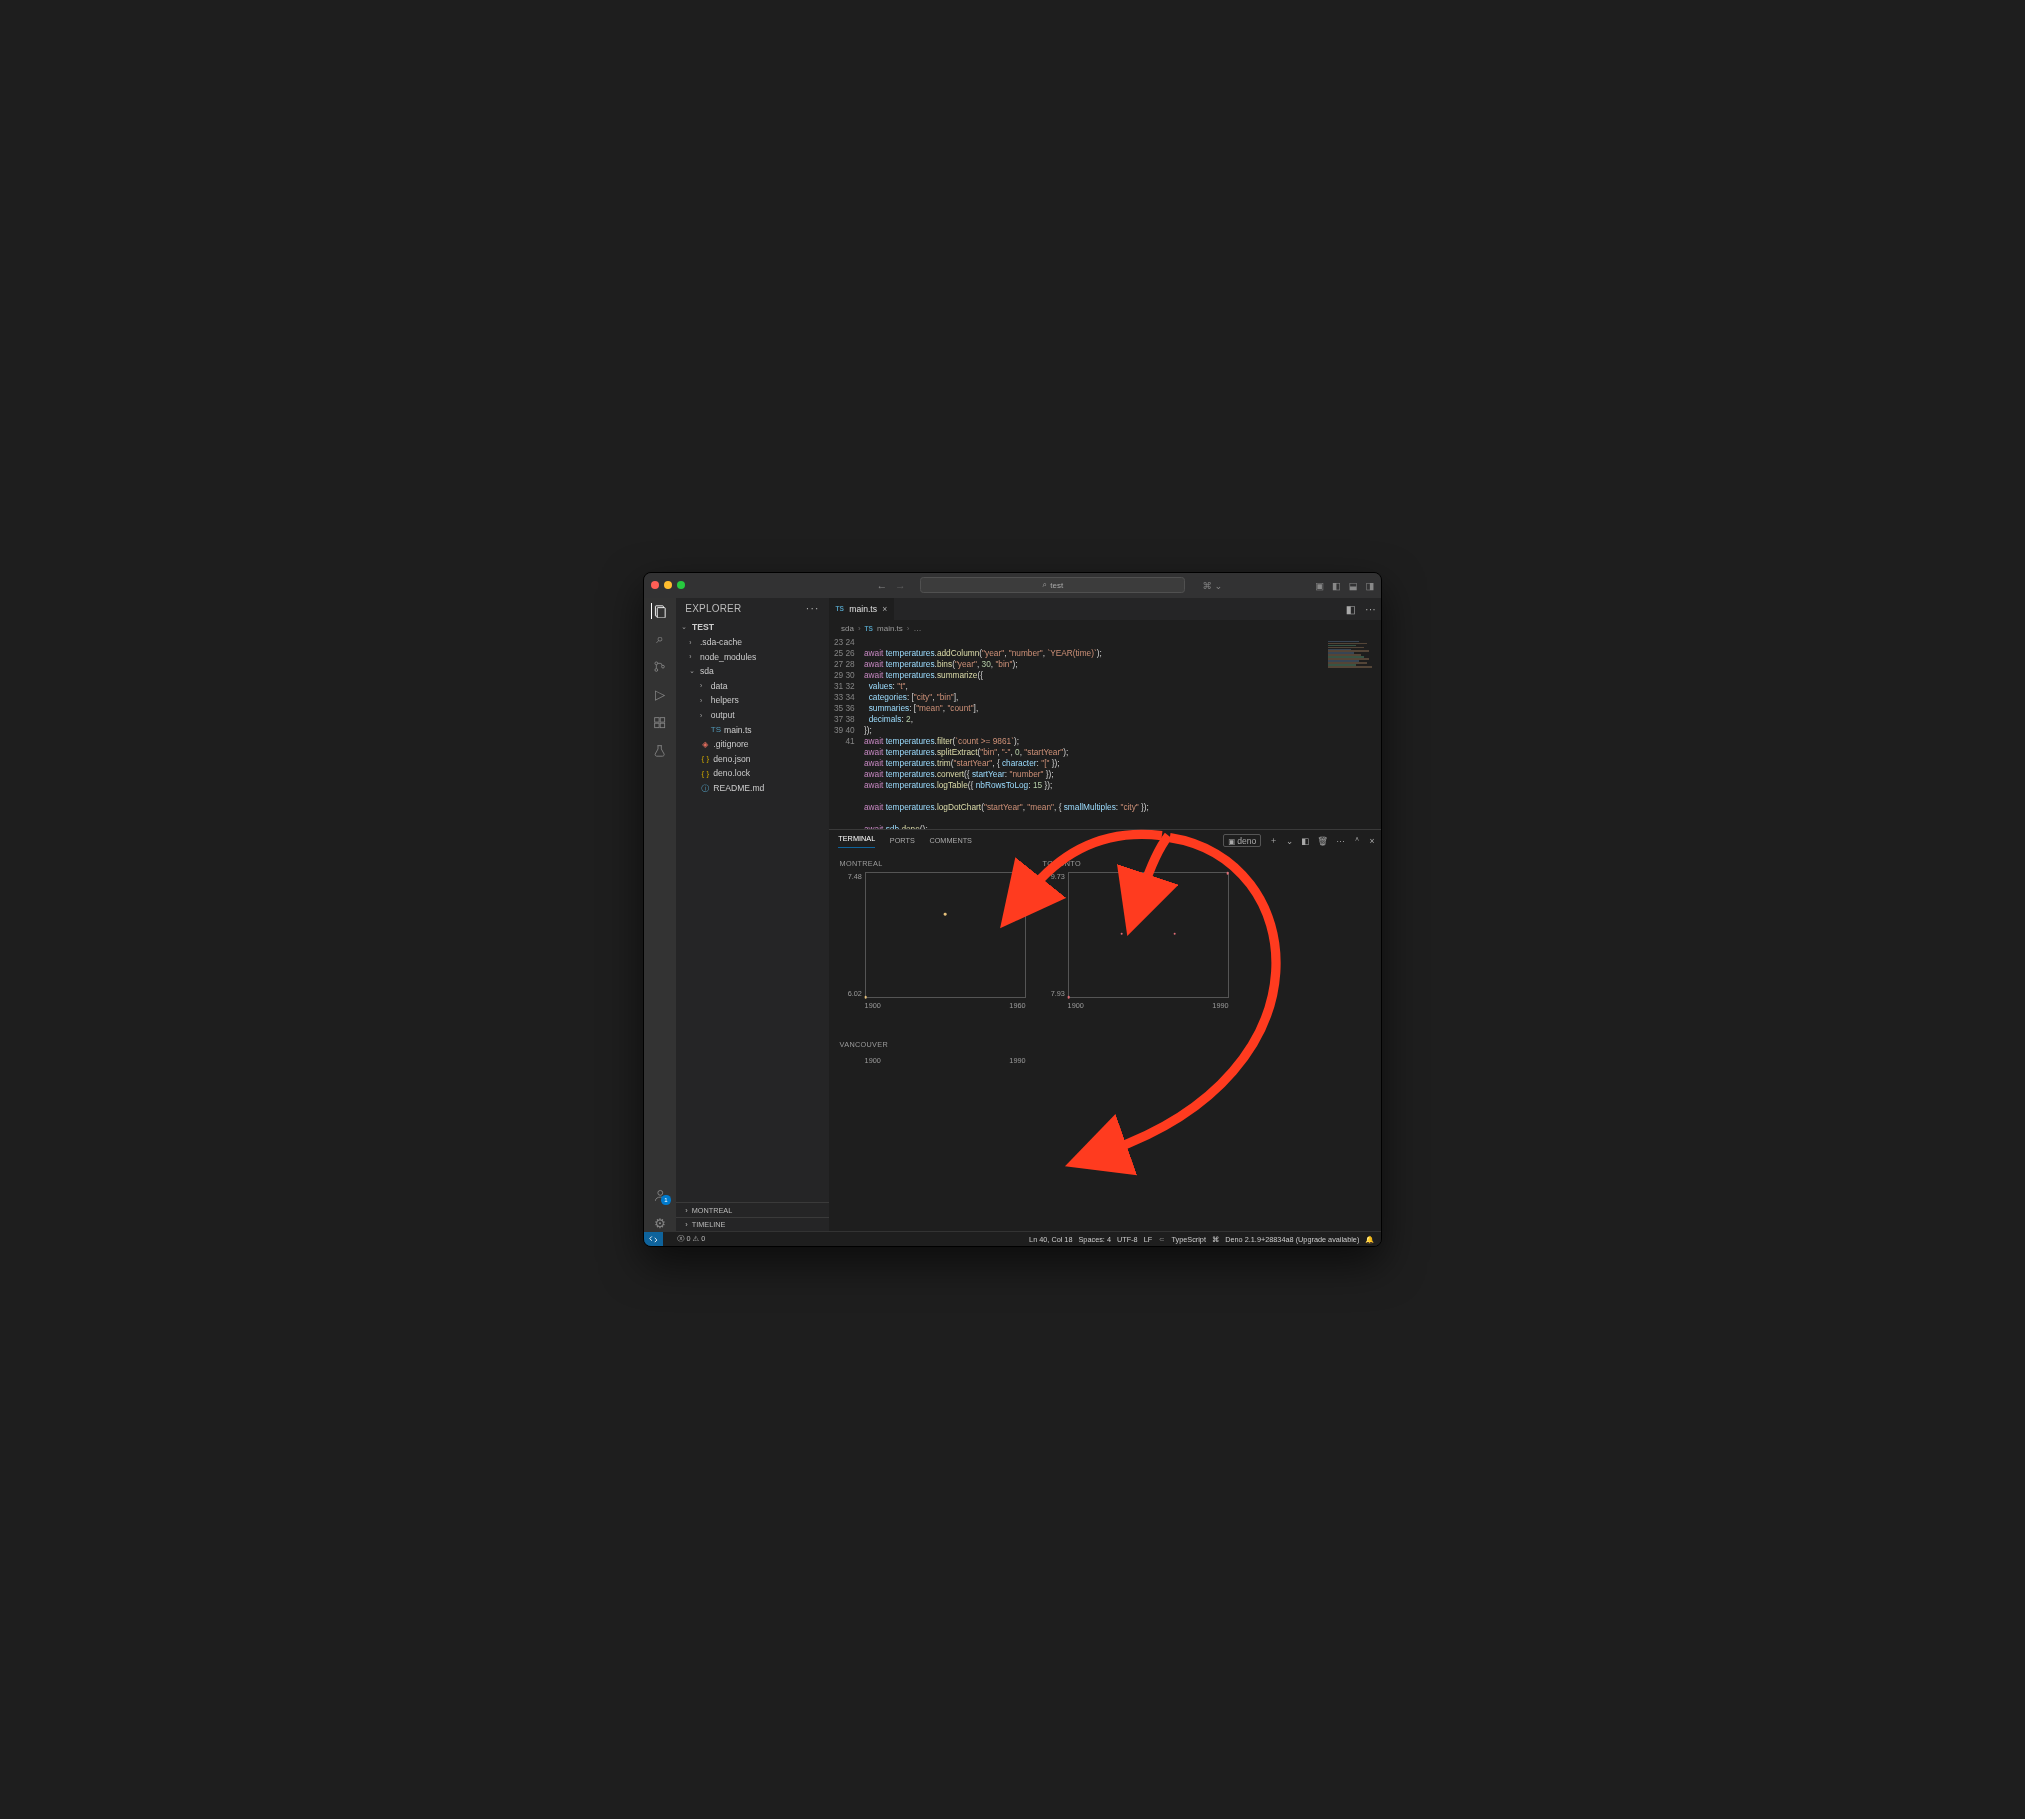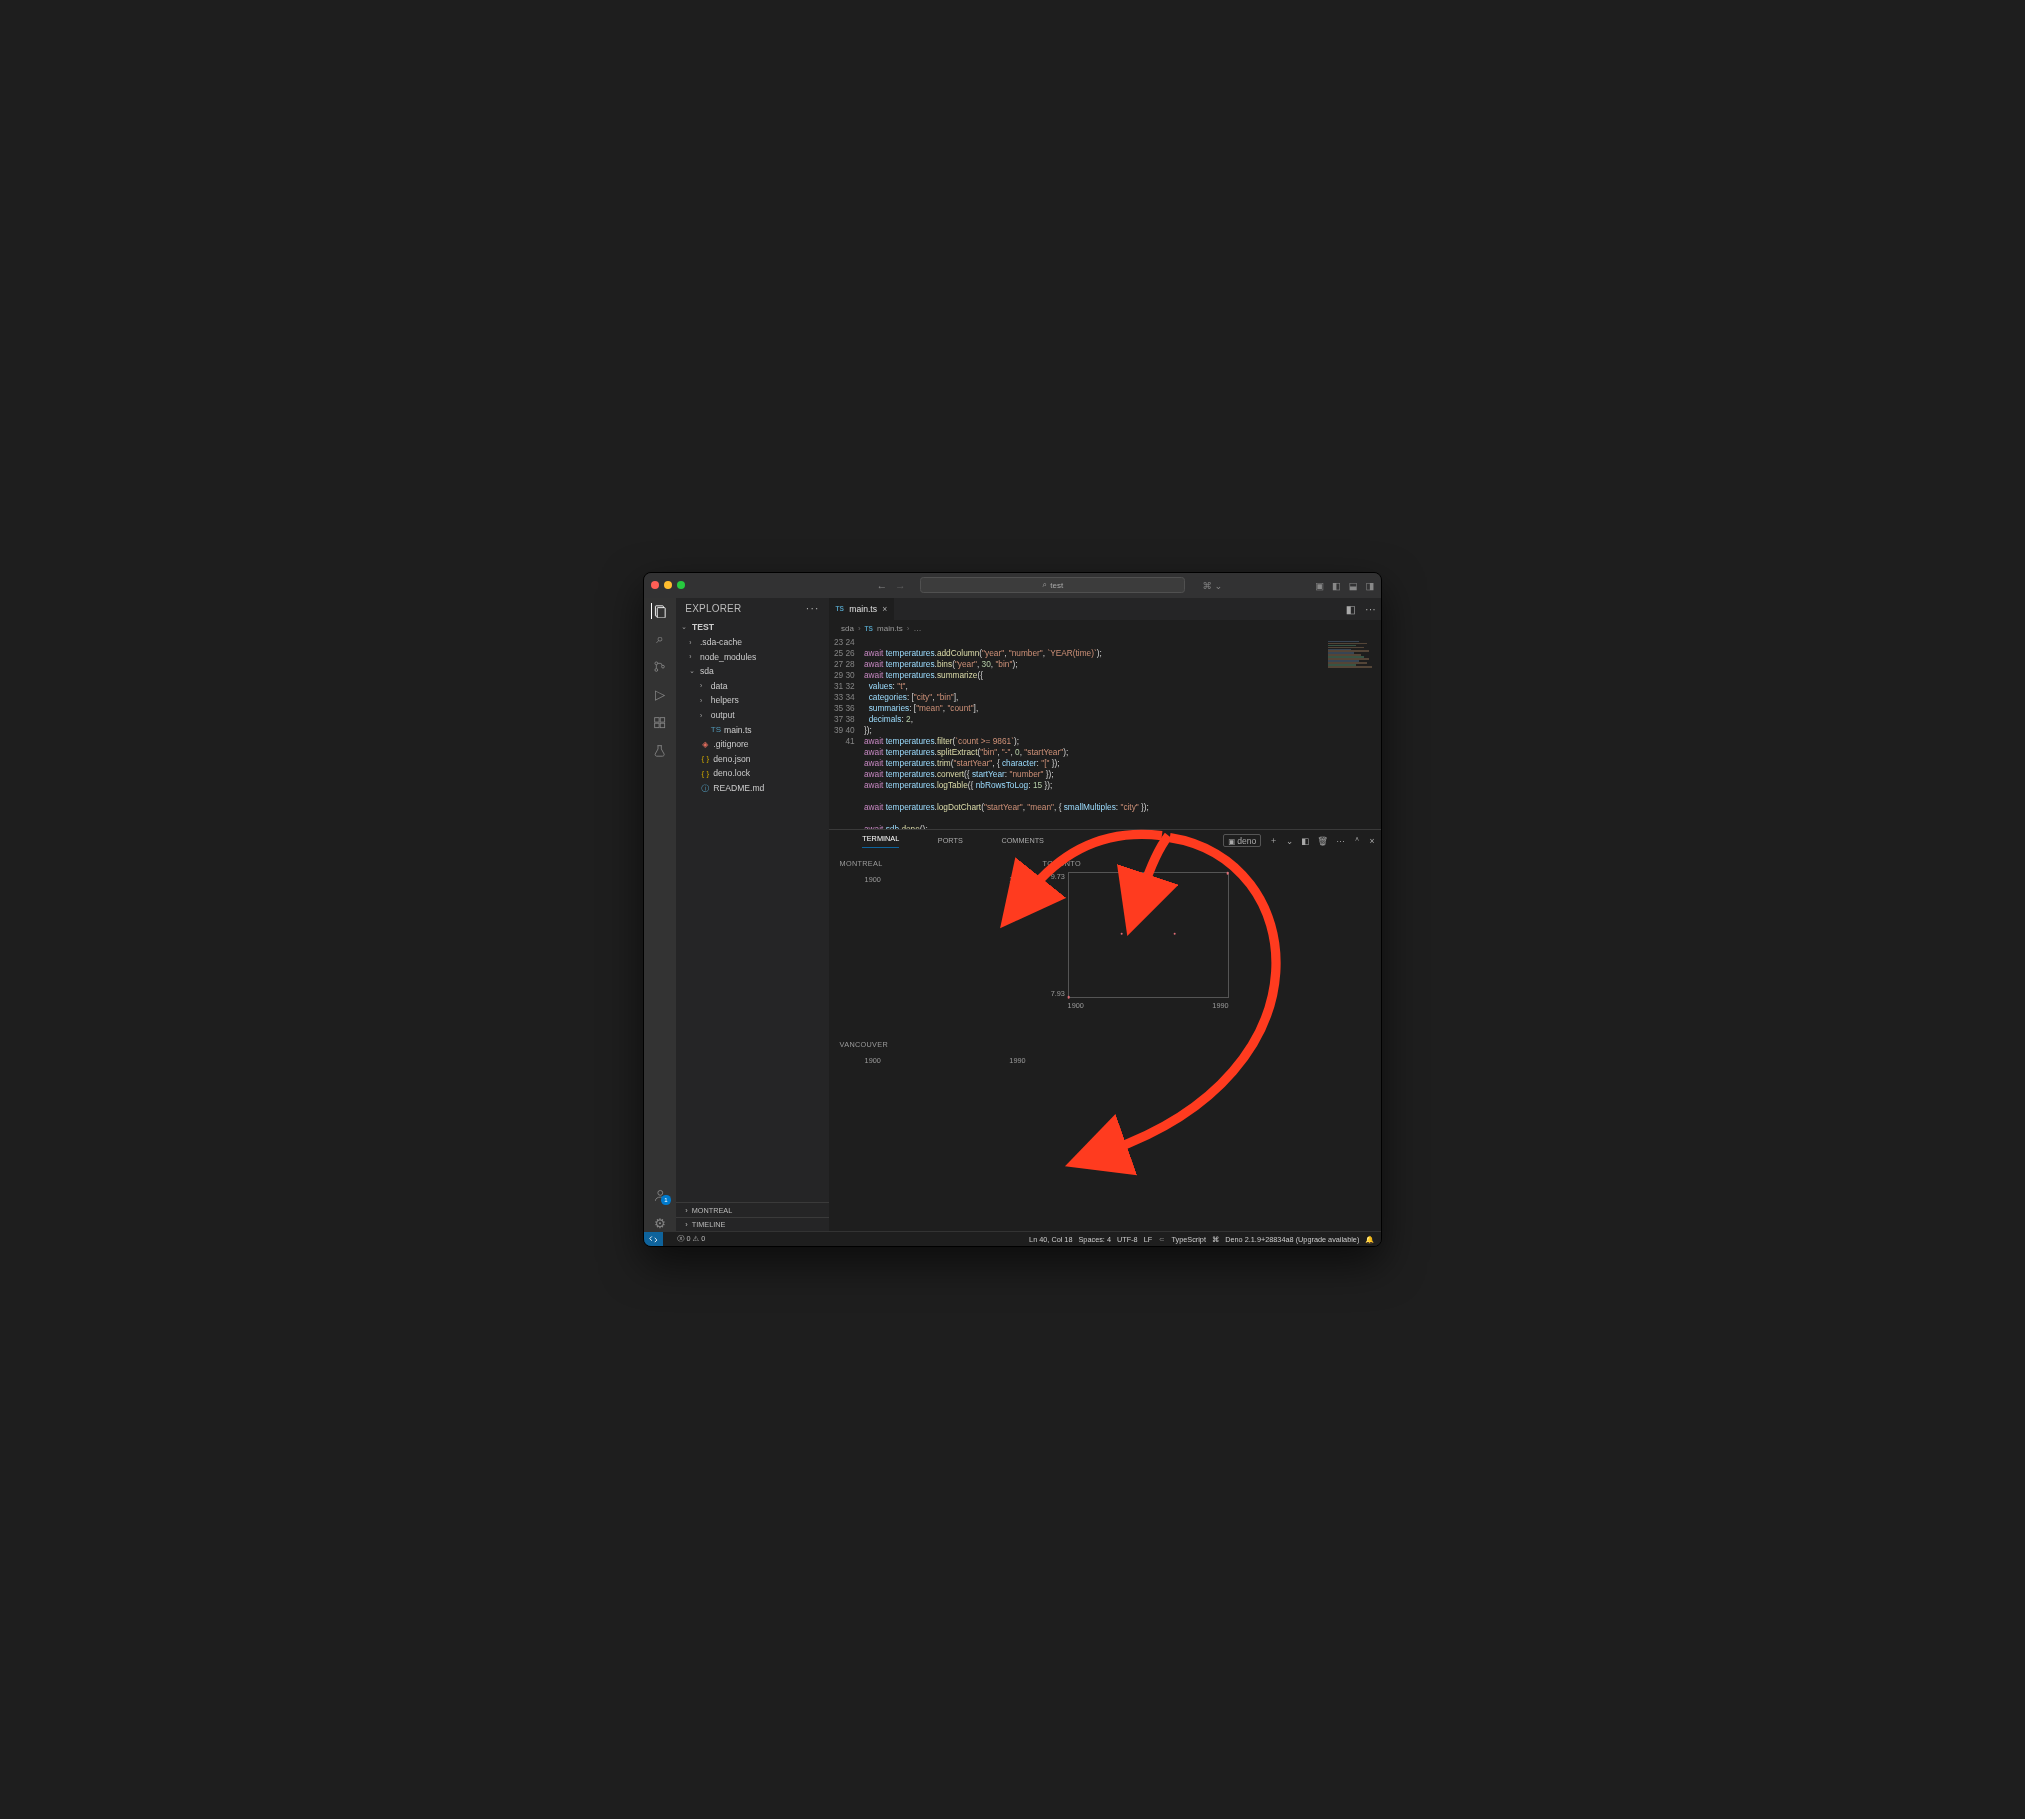--- a/index.html
+++ b/index.html
@@ -43,21 +43,21 @@
 .crumbs .ts{color:#519aba; font-size:6.6px; font-weight:bold;}
 .code { flex:0 0 192px; overflow:hidden; font-family:'SF Mono',Menlo,Consolas,monospace; font-size:8.3px; line-height:11px; background:#1e1e1e; padding-left:0; position:relative;}
 .codewrap{display:flex;}
 .lnums{ width:35px; text-align:right; color:#858585; padding-right:9.3px; user-select:none;}
 .src{ flex:1; color:#d4d4d4; white-space:pre;}
 .k{color:#c586c0}.v{color:#9cdcfe}.fn{color:#dcdcaa}.s{color:#ce9178}.n{color:#b5cea8}
 .minimap{position:absolute; right:2.7px; top:2.7px; width:52px; height:53px; background:#1e1e1e; opacity:.9; overflow:hidden;}
 .minimap div{height:1.3px; margin:0.7px 1.3px;}
 .panel { flex:1; display:flex; flex-direction:column; border-top:0.7px solid #3a3a3a; overflow:hidden;}
 .ptabs{ height:21px; display:flex; align-items:center; padding-left:9.3px; gap:14.6px; font-size:7.3px; color:#aaa; position:relative;}
-.ptabs .pt{cursor:pointer;margin-left:24px;}
+.ptabs .pt{cursor:pointer;}
 .ptabs .pt.active{color:#fff; border-bottom:0.7px solid #0e639c; padding-bottom:4px;}
 .ptabs .pright{position:absolute; right:6.6px; display:flex; align-items:center; gap:8px; color:#aaa;}
 .ptabs .pright span{cursor:pointer; font-size:8.6px;}
 .term{ flex:1; overflow:auto; font-family:'SF Mono',Menlo,Consolas,monospace; font-size:8px; color:#a6a6a6; padding:8px 10.6px 6.6px; position:relative;}
 .charts{ display:flex; flex-wrap:wrap; gap:30px 17px;}
 .chart{ width:186px;}
 .chart-title{ color:#9b9b9b; font-size:7.3px; letter-spacing:0.3px; margin-bottom:4px;}
 .chartrow{display:flex; align-items:flex-start;}
 .yax{ width:25px; text-align:right; color:#9b9b9b; font-size:7.3px; display:flex; flex-direction:column; justify-content:space-between; height:126px; padding-right:2.7px;}
 .plot{ width:161px; height:126px; border:0.7px solid #555; position:relative; background:#1e1e1e;}
@@ -307,20 +307,31 @@
             <span>🗑</span>
             <span>···</span>
             <span>＾</span>
             <span>×</span>
           </div>
         </div>
         <div class="term">
           <div class="charts" id="charts">
               <div class="chart">
     <div class="chart-title">MONTREAL</div>
+    <div class="chartrow">
+      <div class="yax">
+                    <span>7.48</span>
+                    <span>6.02</span>
+                  </div>
+      <div class="plot">
+                    <div class="pt" style="left:0%;top:100%;background:#e5c07b"></div>
+                    <div class="pt" style="left:50%;top:32.876712328767134%;background:#e5c07b"></div>
+                    <div class="pt" style="left:100%;top:0%;background:#e5c07b"></div>
+                  </div>
+    </div>
     <div class="xax">
                   <span>1900</span>
                   <span>1960</span>
                 </div>
   </div>
               <div class="chart">
     <div class="chart-title">TORONTO</div>
     <div class="chartrow">
       <div class="yax">
                     <span>9.73</span>

